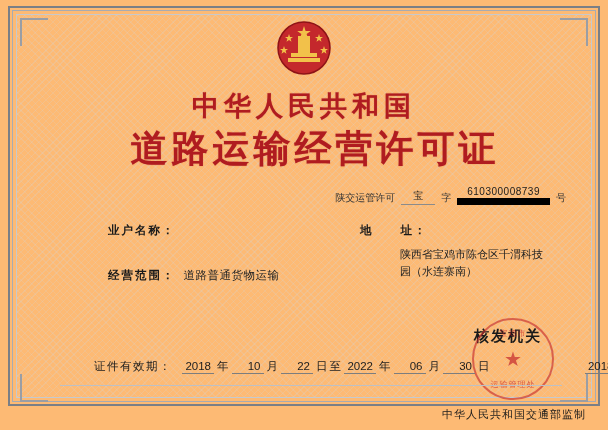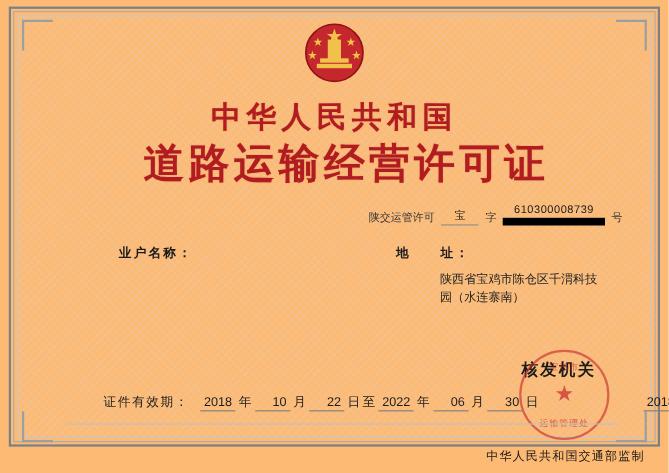--- a/index.html
+++ b/index.html
@@ -301,20 +301,24 @@
 
   <div class="field" id="row-company">
     <span class="f-label">业户名称：</span>
   </div>
 
   <div class="field" id="row-address">
     <span class="f-label">地　　址：</span>
   </div>
   <div class="addr-block">陕西省宝鸡市陈仓区千渭科技园（水连寨南）</div>
 
+  <div class="field" id="row-scope">
+    <span class="f-label">经营范围：</span>
+    <span class="f-value">道路普通货物运输</span>
+  </div>
 
   <div class="authority">核发机关</div>
   <div class="seal">
     <div class="seal-text">宝鸡市</div>
     <div class="seal-star">★</div>
     <div class="seal-text-bottom">运输管理处</div>
   </div>
 
   <div class="validity">
     <span class="v-label">证件有效期：</span>

